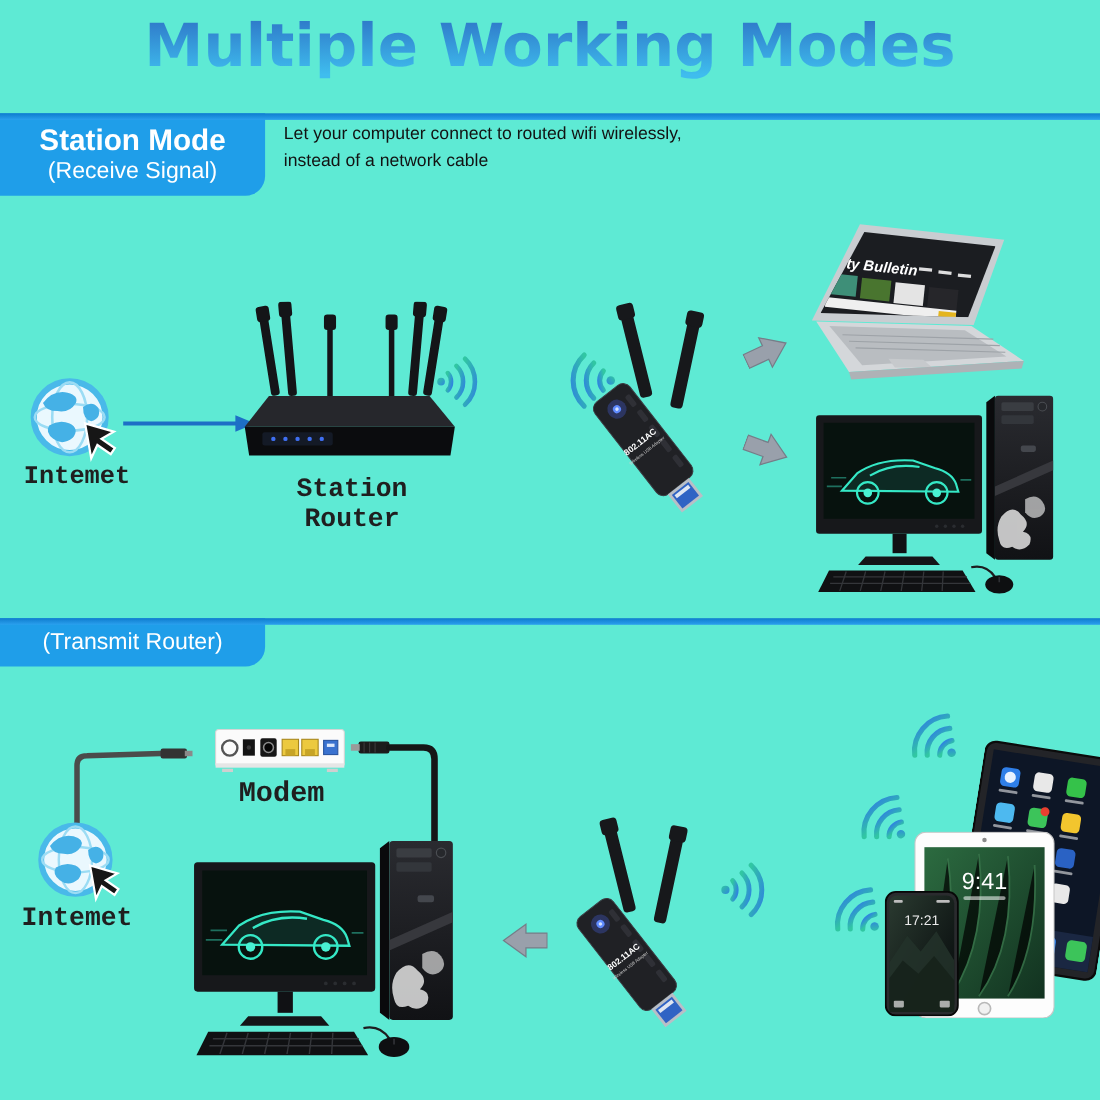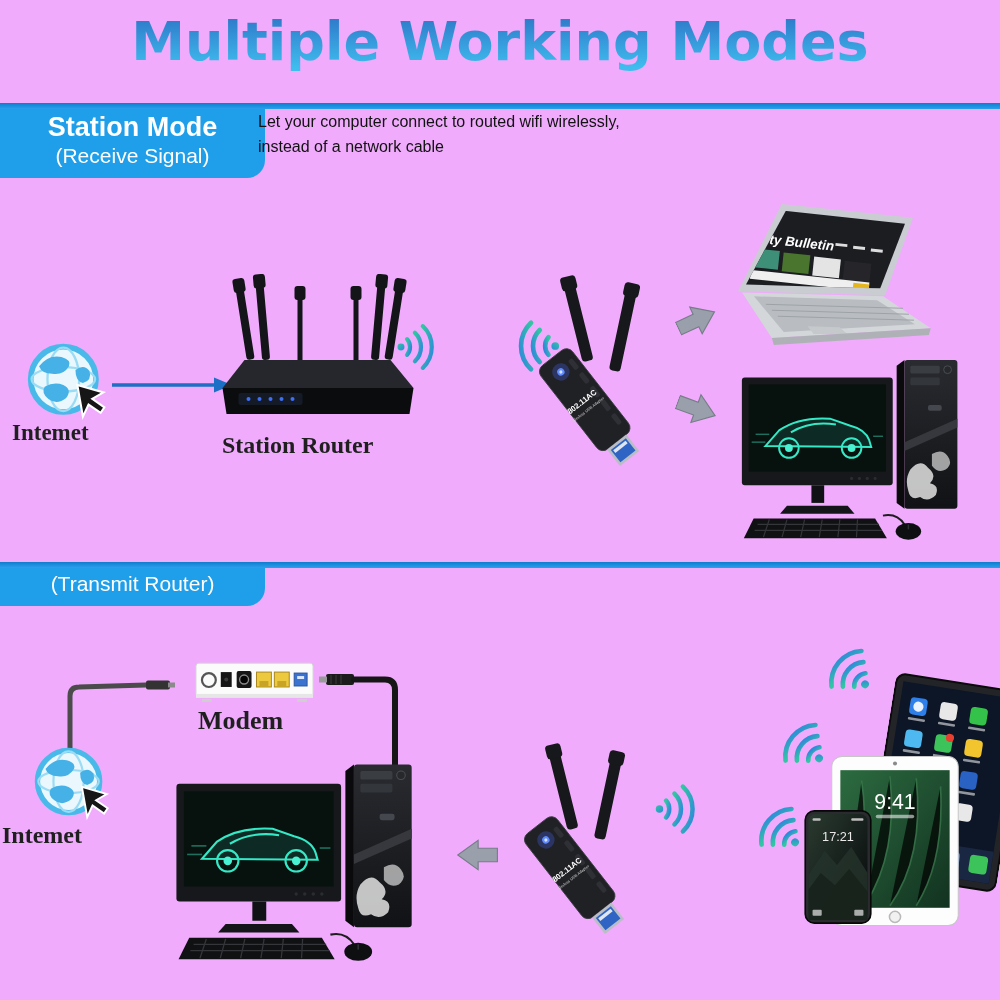--- a/index.html
+++ b/index.html
@@ -1,34 +1,34 @@
 <!DOCTYPE html>
 <html><head>
 <meta charset="utf-8">
 <style>
   html,body{margin:0;padding:0;background:#fff;}
-  .canvas{position:relative;width:1000px;height:1000px;background:#f0abfc;overflow:hidden;
+  .canvas{position:relative;width:1000px;height:1000px;background:#5eead4;overflow:hidden;
           font-family:"Liberation Sans",sans-serif;}
   .abs{position:absolute;}
   .page-title{position:absolute;top:10px;left:0;width:1000px;margin:0;text-align:center;
     font-family:"DejaVu Sans",sans-serif;font-weight:800;font-size:54px;letter-spacing:0px;
     color:#2f96dd;}
   @supports ((-webkit-background-clip:text) or (background-clip:text)){
     .page-title{background:linear-gradient(180deg,#2d74c6 5%,#3fbdee 92%);
       -webkit-background-clip:text;background-clip:text;color:transparent;}
   }
   .rule{position:absolute;left:0;width:1000px;height:6px;z-index:6;
     background:linear-gradient(180deg,#0f7cce,#2aa0ee);}
   .mode-box{position:absolute;left:0;width:233px;background:#1f9ee9;color:#fff;
-    text-align:center;border-radius:0 0 18px 0;padding:9px 16px 10px;z-index:5;}
+    text-align:center;border-radius:0 0 18px 0;padding:9px 4px 10px;z-index:5;}
   .mode-title{font-size:27px;font-weight:bold;line-height:1.15;}
   .mode-sub{font-size:21px;line-height:1.2;}
   .desc{position:absolute;font-size:16px;color:#121212;line-height:1.55;z-index:5;}
-  .dev-label{position:absolute;color:#1f1f1f;text-align:left;
-    font-family:Liberation Serif, serif;font-weight:600;font-size:23px;}
+  .dev-label{position:absolute;color:#1f1f1f;text-align:center;
+    font-family:Liberation Mono, monospace;font-weight:600;font-size:23px;}
   svg text{font-family:"Liberation Sans",sans-serif;}
   .wifi{pointer-events:none;}
 </style>
 </head>
 <body>
 
 <div class="canvas">
 
   <svg width="0" height="0" style="position:absolute" aria-hidden="true">
     <defs>

